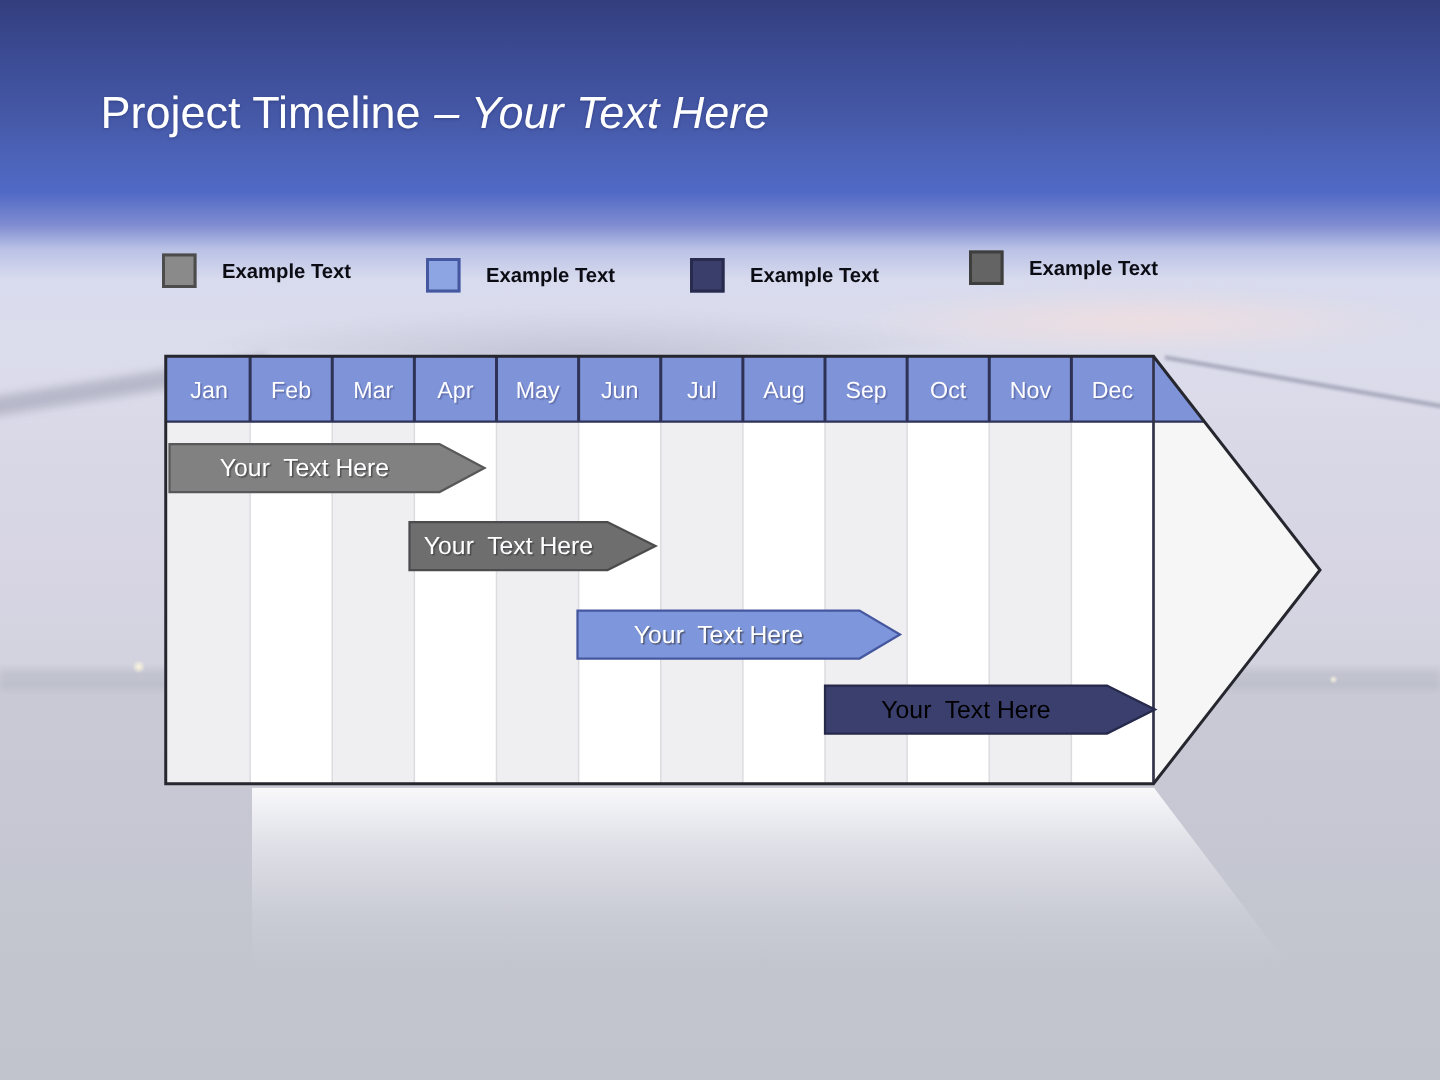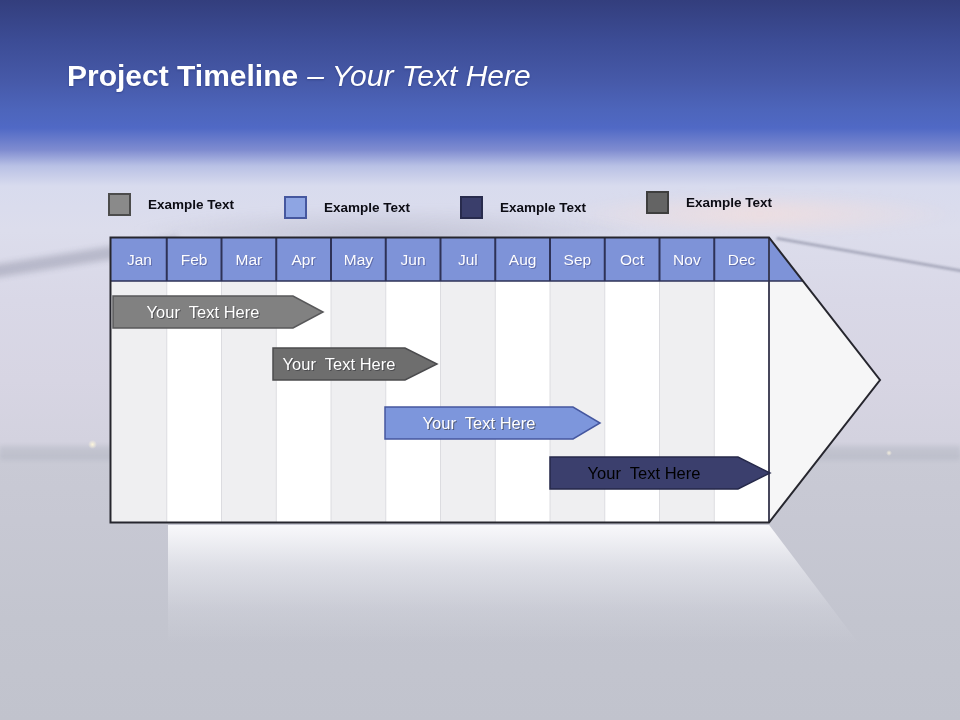--- a/index.html
+++ b/index.html
@@ -8,40 +8,40 @@
     font-family:"Liberation Sans","DejaVu Sans",sans-serif;
     background:linear-gradient(180deg,
       #333e7d 0px,#3c4c95 40px,#4659a8 80px,#4d65bb 110px,#5069c5 128px,
       #7f8cd0 150px,#b9c1e5 166px,#d8dbee 186px,#dcddec 230px,#d9d8e7 300px,
       #d7d5e3 380px,#d3d2df 442px,#c9cad5 456px,#c7c8d3 520px,#c3c5cf 620px,#c1c3cd 720px);
   }
   .abs{position:absolute;}
   
   .title{left:67px;top:59px;font-size:30px;color:#ffffff;white-space:nowrap;
          text-shadow:0 1px 2px rgba(20,30,80,.35);}
-  .title .b{font-weight:bold;}
+  .title .b{font-weight:normal;}
   .title .r{font-weight:normal;margin-left:9px;font-style:italic;}
   
   .hill{left:110px;top:206px;width:560px;height:34px;border-radius:50%;
         background:radial-gradient(ellipse at 50% 100%, rgba(148,150,172,.38), rgba(148,150,172,0) 70%);
         filter:blur(3px);}
   .pinkglow{left:560px;top:192px;width:400px;height:44px;border-radius:50%;
         background:radial-gradient(ellipse, rgba(255,224,214,.55), rgba(255,224,214,0) 70%);
         filter:blur(4px);}
   .cableL{left:-30px;top:252px;width:210px;height:13px;background:rgba(108,113,135,.32);
         transform:rotate(-9deg);filter:blur(3px);}
   .cableR{left:775px;top:255px;width:210px;height:3px;background:rgba(108,113,135,.45);
         transform:rotate(10deg);filter:blur(1px);}
   .horizon{left:0;top:446px;width:960px;height:14px;background:rgba(115,120,140,.12);filter:blur(2px);}
   .dot1{left:88px;top:440px;width:9px;height:9px;border-radius:50%;
         background:radial-gradient(circle, rgba(255,248,220,.95), rgba(255,248,220,0) 70%);}
   .dot2{left:886px;top:450px;width:6px;height:6px;border-radius:50%;
         background:radial-gradient(circle, rgba(255,248,225,.8), rgba(255,248,225,0) 70%);}
   
-  .legend-item{display:flex;align-items:center;gap:17px;height:24px;margin-top:24px;}
+  .legend-item{display:flex;align-items:center;gap:17px;height:24px;}
   .legend-swatch{width:19px;height:19px;border:2px solid #444;box-sizing:content-box;flex:0 0 auto;}
   .legend-label{font-size:13.5px;font-weight:bold;color:#0c0c14;white-space:nowrap;}
   
   .chart{left:106px;top:232px;}
   .chart text{font-family:"Liberation Sans","DejaVu Sans",sans-serif;white-space:pre;}
   .month-label{font-size:15.5px;filter:drop-shadow(1px 1px 0.5px rgba(40,40,90,.35));}
   .bar-label{font-size:16.5px;}
   .bar-label.shadowed{filter:drop-shadow(1px 1.5px 0.5px rgba(55,55,60,.65));}
   
   .reflection{left:168px;top:525px;width:714px;height:140px;

